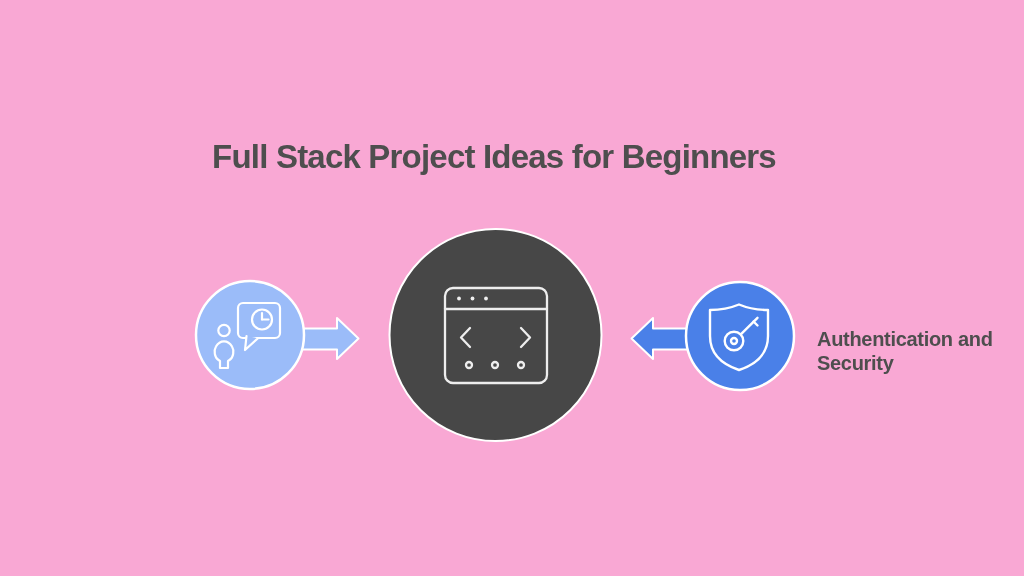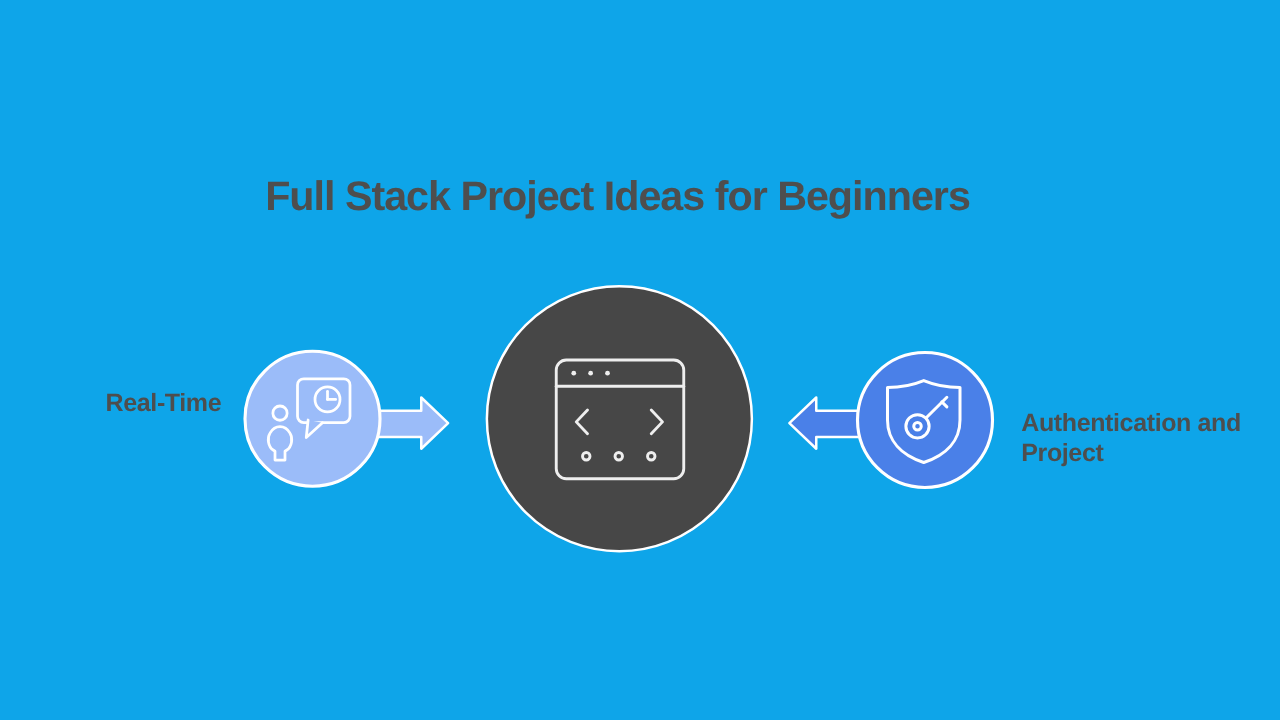--- a/index.html
+++ b/index.html
@@ -1,20 +1,20 @@
 <!DOCTYPE html>
 <html><head>
 <meta charset="utf-8">
 <style>
   html, body { margin: 0; padding: 0; }
   .canvas {
     position: relative;
     width: 1024px;
     height: 576px;
-    background: #0ea5e9;
+    background: #f9a8d4;
     overflow: hidden;
     font-family: "Liberation Sans", sans-serif;
   }
   .title {
     position: absolute;
     left: 0;
     top: 138px;
     width: 988px;
     text-align: center;
     font-size: 33px;
@@ -37,26 +37,25 @@
   .diagram-svg { position: absolute; left: 0; top: 0; }
 </style>
 </head>
 <body>
 
 <div class="canvas">
 
   <div class="title">Full Stack Project Ideas for Beginners</div>
 
   <div class="node-label label-left">
-    <span>Real-Time</span>
   </div>
 
   <div class="node-label label-right">
     <span>Authentication and</span>
-    <span>Project</span>
+    <span>Security</span>
   </div>
 
   <svg class="diagram-svg" width="1024" height="576" viewBox="0 0 1024 576">
 
     <polygon points="294,328.5 337,328.5 337,318 358.5,338.5 337,359 337,349.5 294,349.5" stroke="#ffffff" stroke-width="2" stroke-linejoin="round" fill="#9bbcf9"></polygon>
 
     <polygon points="697,328.5 653,328.5 653,318 631.5,338.5 653,359 653,349.5 697,349.5" stroke="#ffffff" stroke-width="2" stroke-linejoin="round" fill="#4a80e8"></polygon>
 
     <circle cx="495.5" cy="335" r="106" stroke="#ffffff" stroke-width="2" fill="#474747"></circle>
 

